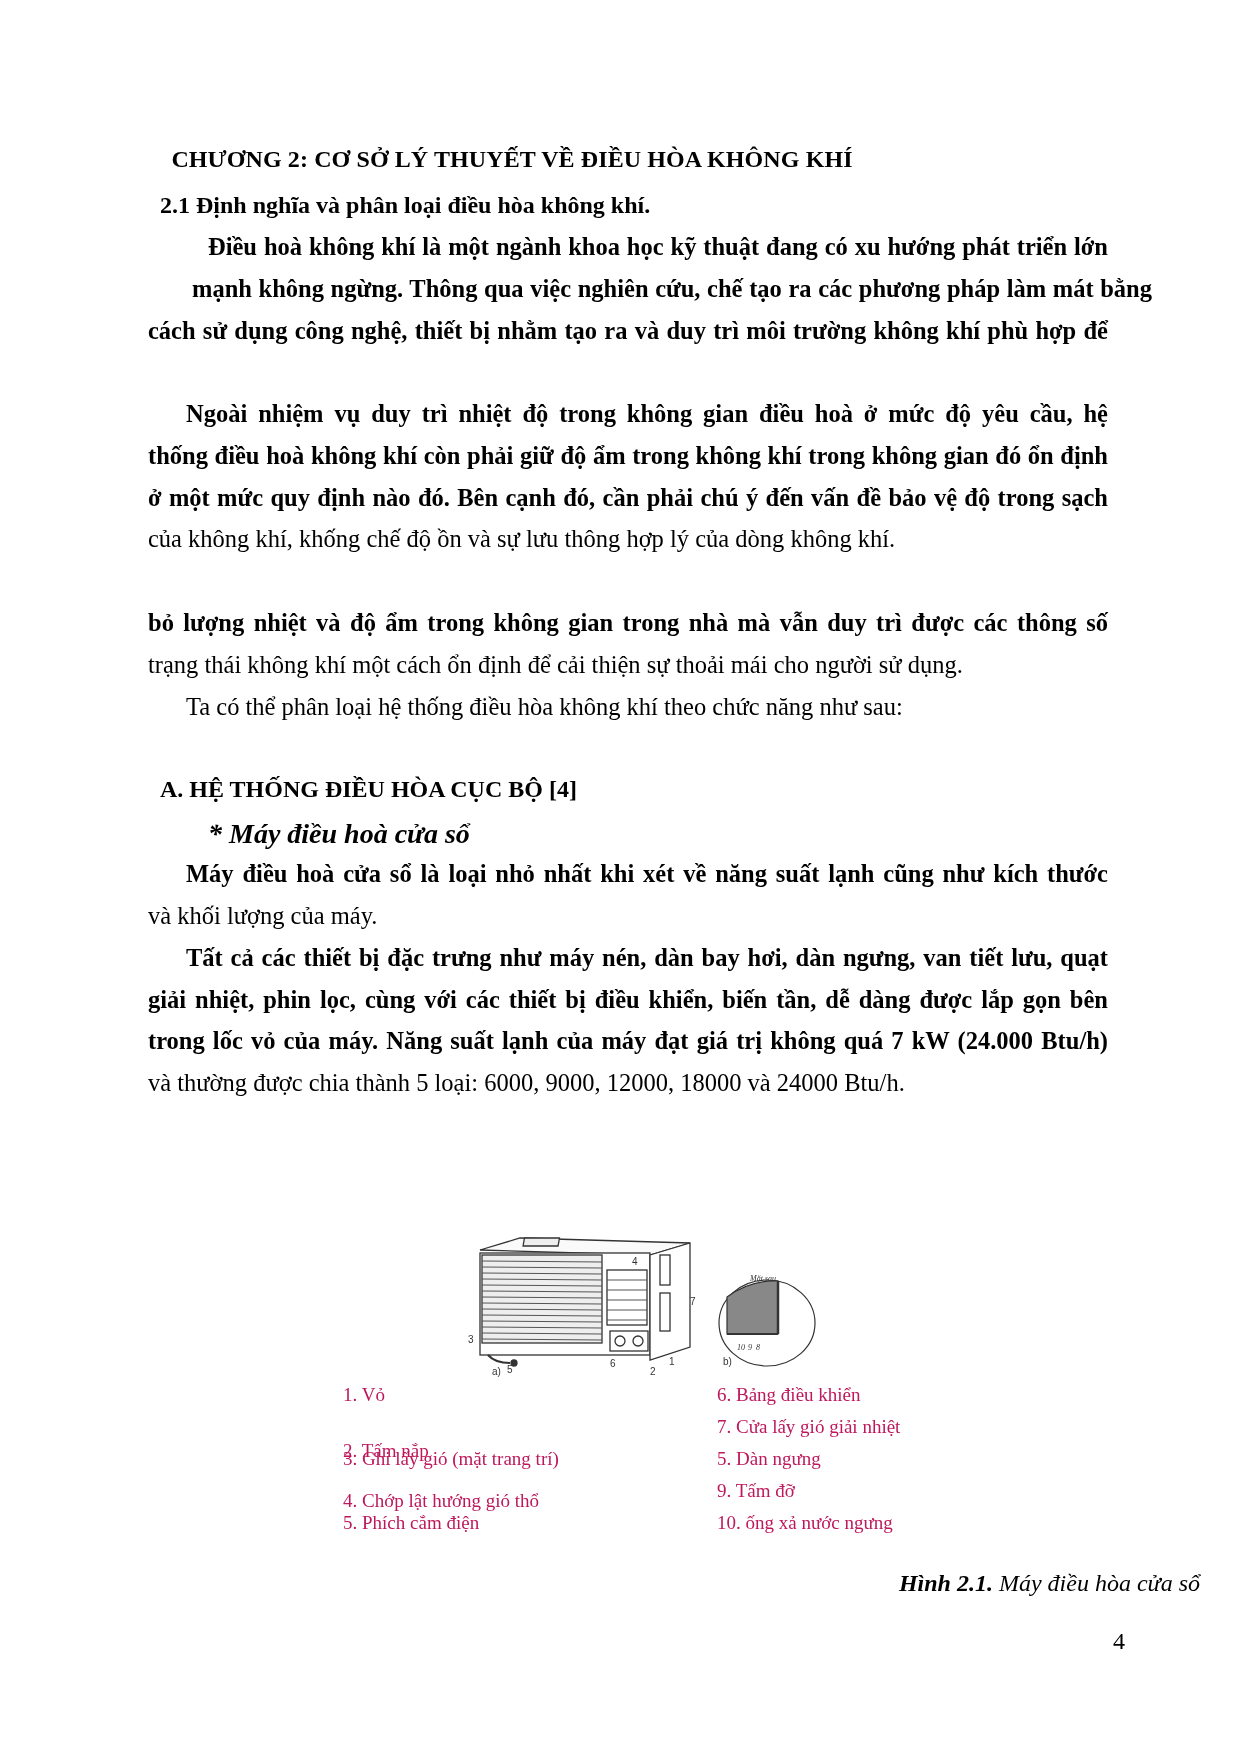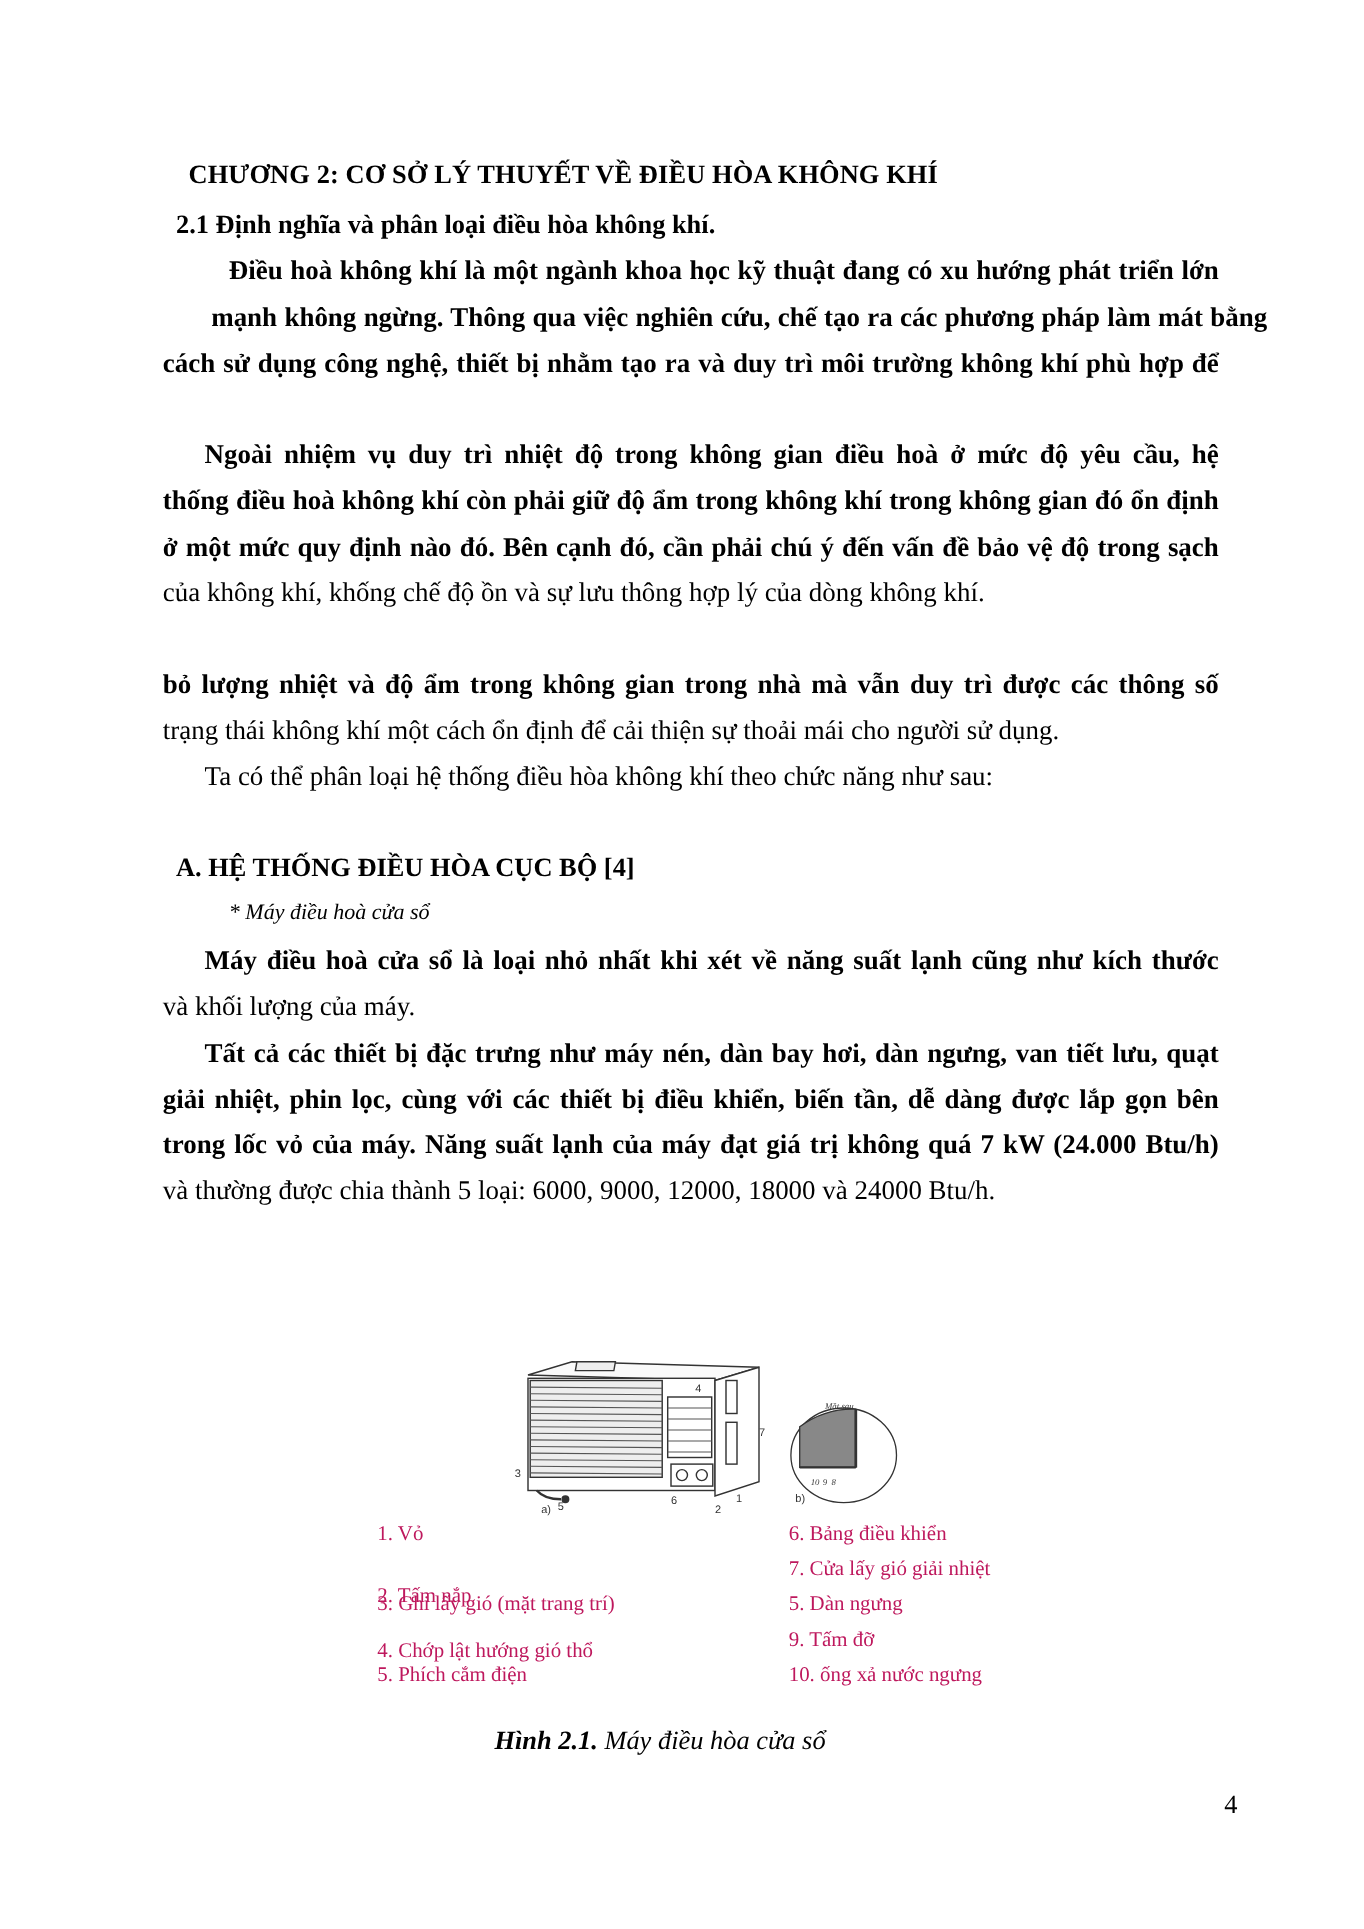--- a/index.html
+++ b/index.html
@@ -6,24 +6,24 @@
   body { width: 1240px; height: 1754px; position: relative; overflow: hidden;
          font-family: "Liberation Serif", "DejaVu Serif", serif; color: #000; }
   .page { position: absolute; left: 0; top: 0; width: 1240px; height: 1754px; }
   .abs { position: absolute; white-space: nowrap; }
   .chapter { left: 0; width: 1024px; text-align: center; top: 146px;
              font-size: 24px; font-weight: bold; letter-spacing: 0.1px; }
   .h2 { font-size: 24px; font-weight: bold; }
   .body-line { font-size: 24.5px; left: 148px; width: 960px; }
   .justify { text-align: justify; text-align-last: justify; font-weight: bold; }
   .indent { padding-left: 60px; box-sizing: border-box; }
-  .subhead { font-size: 20px; font-weight: normal; font-style: italic; }
+  .subhead { font-size: 28px; font-weight: bold; font-style: italic; }
   .figure { position: absolute; left: 440px; top: 1235px; width: 500px; height: 145px; }
   .legend { font-size: 19px; color: #be185d; }
-  .caption { font-size: 24px; font-style: italic; left: 0; width: 1200px; text-align: center; top: 1570px; }
+  .caption { font-size: 24px; font-style: italic; left: 0; width: 1200px; text-align: right; top: 1570px; }
   .caption b { font-weight: bold; }
   .page-number { font-size: 24px; left: 1113px; top: 1628px; }
 </style>
 </head>
 <body>
 
 <div class="page">
 
   <div class="abs chapter">CHƯƠNG 2: CƠ SỞ LÝ THUYẾT VỀ ĐIỀU HÒA KHÔNG KHÍ</div>
 

